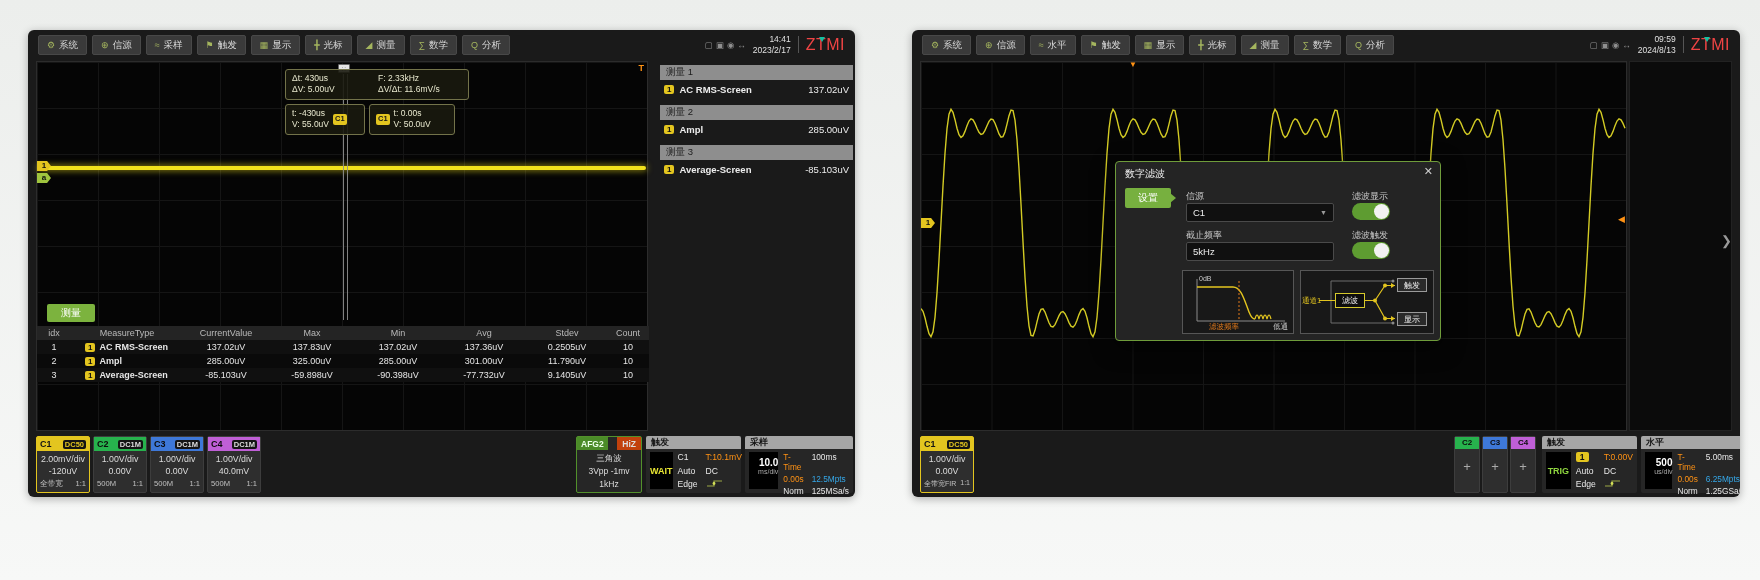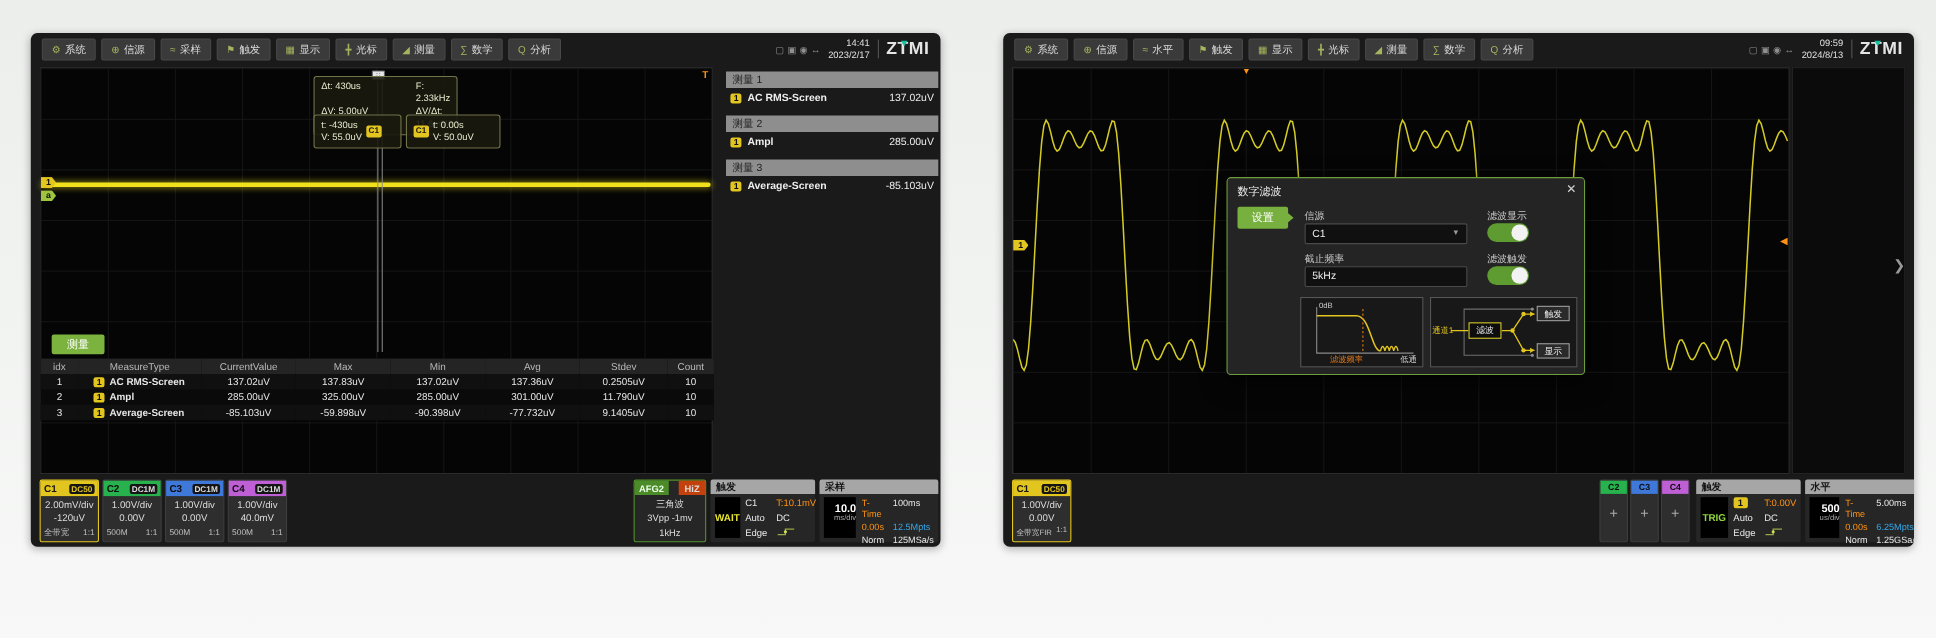--- a/index.html
+++ b/index.html
@@ -10,21 +10,21 @@
   #scopeR { left:912px; width:828px; }
 
   
   .menubar { position:relative; height:30px; display:flex; align-items:center; padding-left:10px; }
   .mbtn { display:flex; align-items:center; gap:4px; height:20px; padding:0 8px; margin-right:5px; background:#3a3a3a; border:1px solid #484848; border-radius:2px; color:#d9d9d9; font-size:9.5px; cursor:pointer; white-space:nowrap; }
   .micon { color:#a4b55e; font-size:9px; line-height:1; }
   .hdr-right { position:absolute; right:10px; top:4px; display:flex; align-items:center; gap:7px; }
   .sysicons { display:flex; gap:3px; color:#8f8f8f; font-size:8.5px; }
   .clock { text-align:right; color:#e0e0e0; font-size:8.5px; line-height:1.25; }
   .hsep { width:1px; height:17px; background:#555; }
-  .logo { position:relative; color:#e5e5e5; font-size:16px; font-weight:bold; letter-spacing:.5px; }
+  .logo { position:relative; color:#ef4444; font-size:16px; font-weight:normal; letter-spacing:.5px; }
   .logo .tri { position:absolute; left:13px; top:1px; width:0; height:0; border:3px solid transparent; border-top:5px solid #14c2a3; }
 
   
   .display { position:relative; margin:1px 8px 0; height:370px; }
   .grid { position:absolute; left:0; top:0; height:370px; background-color:#050505; border:1px solid #2c2c2c;
           background-image:linear-gradient(#151515 1px, transparent 1px), linear-gradient(90deg,#151515 1px, transparent 1px);
           background-size:calc(100%/10) calc(100%/8); }
   #scopeL .grid { width:612px; }
   #scopeR .grid { width:707px; }
   .rmargin { position:absolute; left:709px; top:0; width:103px; height:370px; background:#0b0b0b; border:1px solid #222; }
@@ -33,21 +33,21 @@
   .trace { position:absolute; left:1px; right:1px; top:104px; height:4px; background:#f0e11c; border-radius:2px;
            box-shadow:0 0 6px 1px rgba(240,225,28,.55); }
   .tmark { position:absolute; right:3px; top:1px; color:#ff9214; font-size:9px; font-weight:bold; cursor:pointer; }
   .edgeTag { position:absolute; left:0; width:14px; height:10px; background:#e3c51f; color:#111; font-size:8px; font-weight:bold; text-align:center; line-height:10px; clip-path:polygon(0 0,72% 0,100% 50%,72% 100%,0 100%); cursor:pointer; }
   .afgTag { background:#9fc43e; }
 
   .curs-line { position:absolute; top:12px; height:246px; width:1px; background:#8f8f8f; opacity:.9; }
   .curs-handle { position:absolute; left:301px; top:2px; width:12px; height:9px; background:#e6e6e6; border:1px solid #666; border-radius:1px; font-size:6px; color:#444; line-height:8px; text-align:center; cursor:grab; }
 
   .cbox { position:absolute; background:rgba(26,26,14,.9); border:1px solid #73734a; border-radius:3px; color:#e9e9cf; font-size:8.5px; padding:3px 6px; line-height:1.35; }
-  #cboxMain { left:248px; top:7px; width:131px; display:grid; grid-template-columns:78px auto; gap:0 8px; }
+  #cboxMain { left:248px; top:7px; width:184px; display:grid; grid-template-columns:78px auto; gap:0 8px; }
   #cboxA { left:248px; top:42px; width:80px; display:flex; align-items:center; gap:4px; }
   #cboxB { left:332px; top:42px; width:86px; display:flex; align-items:center; gap:4px; }
   .chTag { background:#e3c51f; color:#161616; font-weight:bold; font-size:7.5px; padding:0 2px; border-radius:2px; }
 
   
   .mside { position:absolute; left:624px; top:4px; width:193px; }
   .msHead { height:15px; background:#8e8e8e; color:#1c1c1c; font-size:9.5px; padding:1px 6px; margin-bottom:2px; }
   .msRow { display:flex; align-items:center; gap:5px; padding:2px 4px; margin-bottom:8px; color:#ededed; font-size:9.5px; font-weight:bold; }
   .srcTag { background:#e3c51f; color:#111; font-size:8px; padding:0 3px; border-radius:2px; font-weight:bold; }
   .msVal { margin-left:auto; font-weight:normal; }

